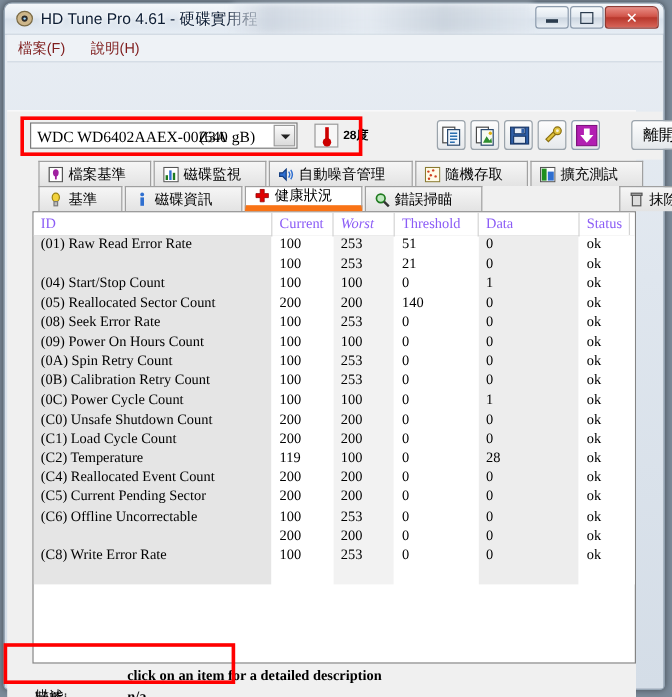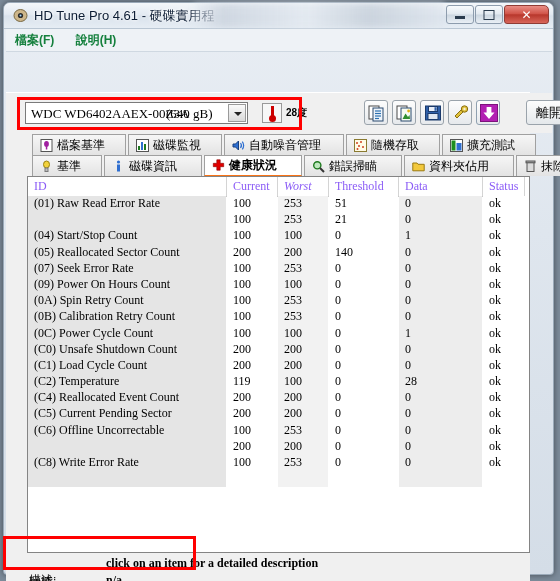--- a/index.html
+++ b/index.html
@@ -60,21 +60,21 @@
   .minibar{position:absolute;left:50%;top:60%;transform:translateX(-50%);
     width:10px;height:3px;background:#2a3b4d;}
   .restsq{position:absolute;left:50%;top:50%;transform:translate(-50%,-50%);
     width:9px;height:8px;border:1.5px solid #2a3b4d;}
 
   
   .menubar{
     position:absolute;left:2px;top:26px;width:546px;height:22px;
     background:#eef2f6;border-bottom:1px solid #cfd8e1;
   }
-  .menuitem{display:inline-block;padding:3px 9px 3px 9px;font-size:12px;color:#15803d;cursor:default;font-weight:bold;}
+  .menuitem{display:inline-block;padding:3px 9px 3px 9px;font-size:12px;color:#7f1d1d;cursor:default;}
 
   
   .client{
     position:absolute;left:2px;top:48px;width:524px;height:521px;
     background:#f0f0f0;border-top:1px solid #fff;margin-top:41px;
   }
 
   
   .toolbar{position:absolute;left:0;top:0;width:546px;height:40px;background:#f0f0f0;}
   .drive-select{
@@ -132,21 +132,21 @@
   .tabrow.r1{top:41px;}
   .tabrow.r2{top:62px;}
   .tab{
     position:absolute;top:0;height:21px;box-sizing:border-box;
     border:1px solid #a0a0a0;border-bottom:none;
     background:linear-gradient(180deg,#f6f6f6,#e3e3e3);
     display:flex;align-items:center;gap:4px;padding:0 7px;
     font-size:12px;color:#000;white-space:nowrap;
   }
   .tab.active{
-    background:#fff;border-bottom:1px solid #f97316;z-index:5;font-weight:bold;
+    background:#fff;border-bottom:5px solid #f97316;z-index:5;
   }
   .tabicon{width:13px;height:13px;position:relative;flex:0 0 13px;}
 
   
   .tablewrap{
     position:absolute;left:21px;top:83px;width:503px;height:377px;
     background:#fff;border:1px solid #848484;box-sizing:border-box;overflow:hidden;
   }
   .thead{height:19px;position:relative;background:#fff;border-bottom:1px solid #c8c8c8;}
   .thead .th{
@@ -399,28 +399,20 @@
         </div>
         <div class="tab" style="left:298px;width:98px;">
           <span class="tabicon">
             <svg width="13" height="13" viewBox="0 0 13 13">
                 <circle cx="5.3" cy="5.3" r="3.6" fill="#bfe8bf" stroke="#1f7a1f" stroke-width="1.4"></circle>
                 <line x1="8" y1="8" x2="12" y2="12" stroke="#333" stroke-width="2"></line>
               </svg>
           </span>
           <span>錯誤掃瞄</span>
         </div>
-        <div class="tab" style="left:398px;width:110px;">
-          <span class="tabicon">
-            <svg width="13" height="13" viewBox="0 0 13 13">
-                <path d="M0.8 3 H5 L6 4.3 H12.2 V10.8 H0.8 Z" fill="#f2c83c" stroke="#9a7a10"></path>
-              </svg>
-          </span>
-          <span>資料夾佔用</span>
-        </div>
         <div class="tab" style="left:510px;width:70px;">
           <span class="tabicon">
             <svg width="13" height="13" viewBox="0 0 13 13">
                 <rect x="3" y="2.5" width="7" height="9" fill="#dcdcdc" stroke="#555"></rect>
                 <rect x="2" y="1" width="9" height="1.8" fill="#b0b0b0" stroke="#555"></rect>
               </svg>
           </span>
           <span>抹除</span>
         </div>
       </div>
@@ -474,21 +466,21 @@
             </div>
             <div class="trow">
               <span class="c c-id">(05) Reallocated Sector Count</span>
               <span class="c c-cur">200</span>
               <span class="c c-wor">200</span>
               <span class="c c-thr">140</span>
               <span class="c c-dat">0</span>
               <span class="c c-sta">ok</span>
             </div>
             <div class="trow">
-              <span class="c c-id">(07) Seek Error Rate</span>
+              <span class="c c-id">(08) Seek Error Rate</span>
               <span class="c c-cur">100</span>
               <span class="c c-wor">253</span>
               <span class="c c-thr">0</span>
               <span class="c c-dat">0</span>
               <span class="c c-sta">ok</span>
             </div>
             <div class="trow">
               <span class="c c-id">(09) Power On Hours Count</span>
               <span class="c c-cur">100</span>
               <span class="c c-wor">100</span>

